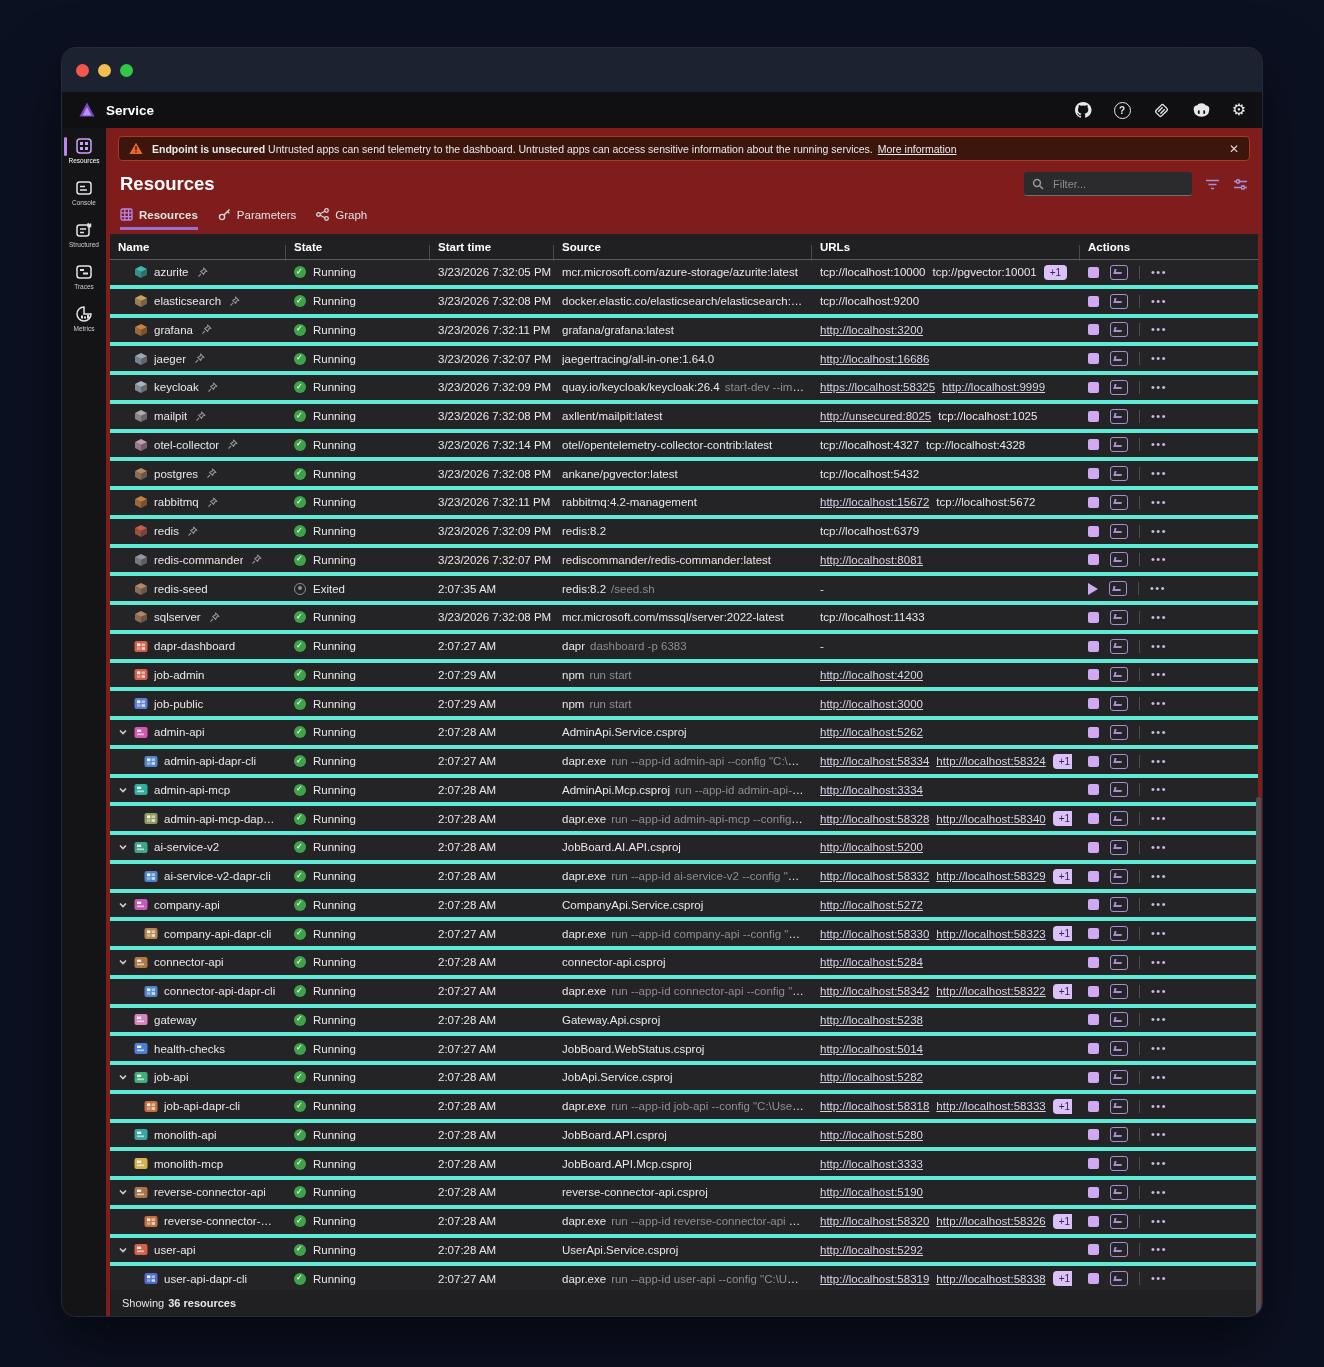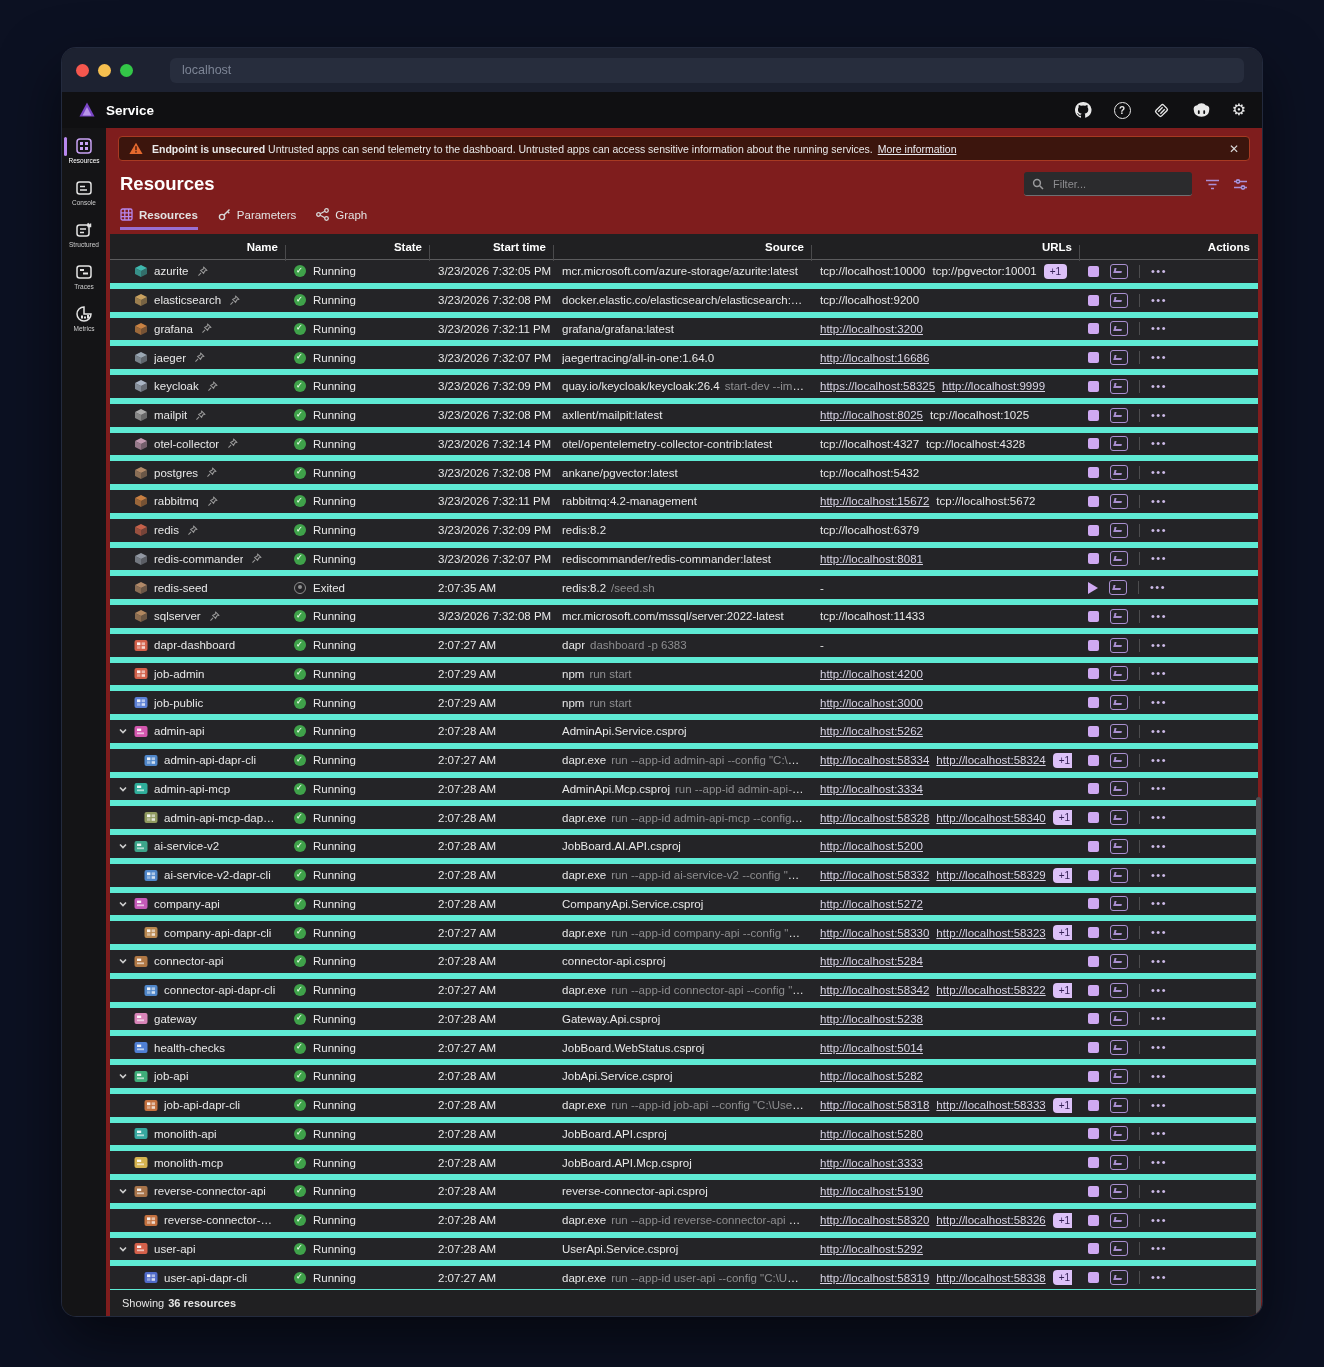--- a/index.html
+++ b/index.html
@@ -40,27 +40,27 @@
   .filter{width:152px;height:23px;background:#2b2b2d;border-radius:3px;border-bottom:1px solid #6f6f72;display:flex;align-items:center;gap:7px;padding:0 8px;}
   .filter input{background:transparent;border:none;outline:none;color:#bdbdbd;font-size:11px;width:110px;font-family:"Liberation Sans",sans-serif;}
   .filter input::placeholder{color:#8d8d90;}
   .picon{color:#ab8fd6;display:flex;}
   
   .tabs{display:flex;gap:20px;padding:12px 14px 0;flex:none;}
   .tab{display:flex;align-items:center;gap:6px;font-size:11.5px;color:#e2e2e2;padding-bottom:6px;border-bottom:3px solid transparent;cursor:pointer;}
   .tab.sel{font-weight:700;border-bottom-color:#9a6fd0;}
   
   .table-wrap{flex:1;display:flex;flex-direction:column;margin:4px 4px 0;min-height:0;position:relative;}
-  .thead{display:flex;height:25px;align-items:center;font-weight:700;font-size:11.5px;color:#fff;border-bottom:1px solid #5c5c5e;flex:none;background:#202022;text-align:right;}
+  .thead{display:flex;height:25px;align-items:center;font-weight:700;font-size:11.5px;color:#fff;border-bottom:1px solid #5c5c5e;flex:none;background:#202022;}
   .th{padding:0 8px;position:relative;box-sizing:border-box;flex:none;white-space:nowrap;}
   .th::after{content:'';position:absolute;right:0;top:4px;height:16px;width:1px;background:#4a4a4c;}
   .th:last-child::after{display:none;}
   .c-name{width:176px}.c-state{width:144px}.c-start{width:124px}.c-source{width:258px}.c-urls{width:268px}.c-actions{flex:1 1 auto;min-width:0}
   .rows{flex:1;min-height:0;overflow:hidden;}
-  .row{display:flex;height:28.75px;align-items:center;font-size:11.5px;color:#e8e8e8;background:#242427;border-bottom:6px solid #5eead4;box-sizing:border-box;}
+  .row{display:flex;height:28.75px;align-items:center;font-size:11.5px;color:#e8e8e8;background:#242427;border-bottom:4px solid #5eead4;box-sizing:border-box;}
   .cell{padding:0 8px;box-sizing:border-box;flex:none;white-space:nowrap;overflow:hidden;text-overflow:ellipsis;display:flex;align-items:center;}
   .cell.c-actions{overflow:visible;}
   .name-inner{display:flex;align-items:center;gap:6px;min-width:0;}
   .chev{width:10px;flex:none;display:flex;color:#cfcfcf;}
   .row.child .cell.c-name{padding-left:34px;}
   .ricon{width:14px;height:14px;flex:none;display:flex;align-items:center;justify-content:center;}
   .rname{overflow:hidden;text-overflow:ellipsis;}
   .pin{flex:none;display:flex;margin-left:2px;cursor:pointer;}
   .st-ico{width:12px;height:12px;border-radius:50%;flex:none;margin-right:7px;position:relative;}
   .st-ico.run{background:#3fa24a;}
@@ -85,23 +85,20 @@
 </style>
 </head>
 <body>
 
 <div class="window">
 
   <div class="chrome">
     <span class="tl r"></span>
     <span class="tl y"></span>
     <span class="tl g"></span>
-    <div class="addr">
-        <span>localhost</span>
-      </div>
   </div>
 
   <div class="app-header">
     <span style="display:flex">
       <svg width="18" height="18" viewBox="0 0 18 18">
           <polygon points="9,1.5 16.5,15.5 1.5,15.5" fill="#7b46c8"></polygon>
           <polygon points="9,6 13.4,14.6 4.6,14.6" fill="#b895ea"></polygon>
         </svg>
     </span>
     <span class="app-title">Service</span>
@@ -563,21 +560,21 @@
       <span class="state-label">Running</span>
     </div>
     <div class="cell c-start">
                 <span class="start">3/23/2026 7:32:08 PM</span>
               </div>
     <div class="cell c-source">
                 <span style="overflow:hidden;text-overflow:ellipsis;"><span class="src-main">axllent/mailpit:latest</span><span class="src-dim"></span></span>
               </div>
     <div class="cell c-urls">
                 <span class="urls">
-                  <a href="#" class="url-link">http://localhost:8025</a>
+                  <a href="#" class="url-link">http://unsecured:8025</a>
                   <span class="url-plain">tcp://localhost:1025</span>
                 </span>
               </div>
     <div class="cell c-actions">
       <span class="acts">
         <span class="act-stop"></span>
 
         <span class="act-console"></span>
         <span class="act-div"></span>
         <span class="act-more">•••</span>

